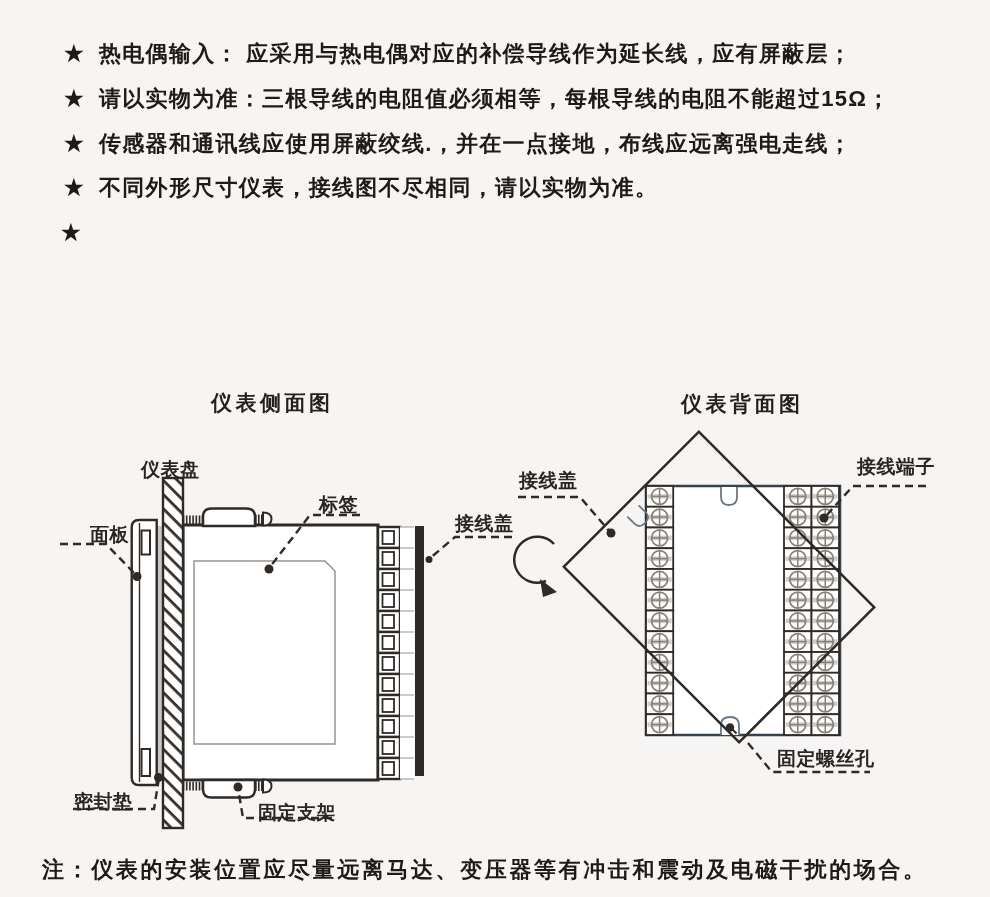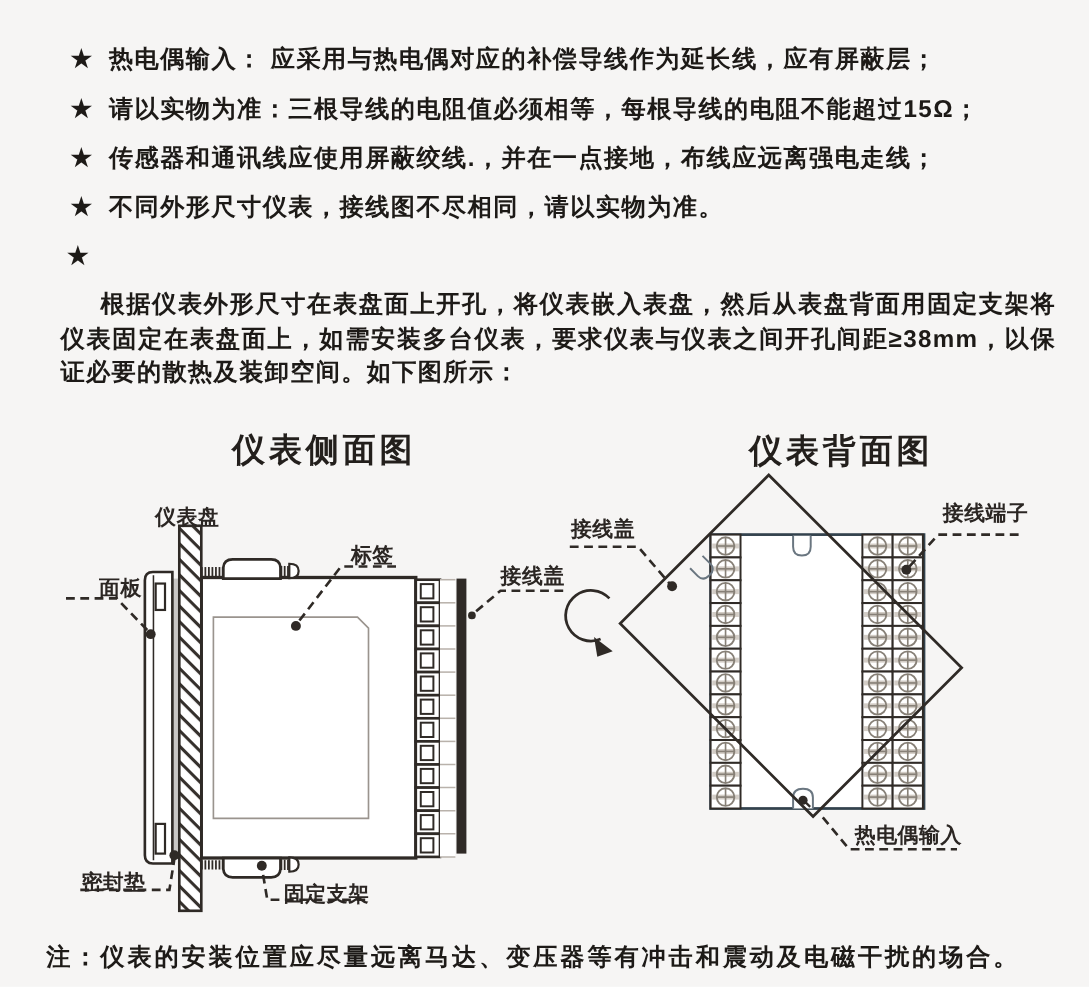--- a/index.html
+++ b/index.html
@@ -19,21 +19,21 @@
     font-size:22px; font-weight:700; letter-spacing:1.2px; line-height:30.6px;
     text-align:justify; text-indent:1.65em;
   }
   .note{
     position:absolute; left:42px; top:855px; margin:0; white-space:nowrap;
     font-size:22px; font-weight:700; letter-spacing:2.6px;
   }
   
   .dtitle{
     position:absolute; font-family:"Liberation Serif", serif;
-    font-size:30px; font-weight:700; letter-spacing:3.5px; color:#231f1c; white-space:nowrap;
+    font-size:21px; font-weight:700; letter-spacing:3.5px; color:#231f1c; white-space:nowrap;
   }
   #t-side{left:211px; top:389px;}
   #t-back{left:681px; top:390px;}
   
   .dlabel{
     position:absolute; font-size:19px; font-weight:700; letter-spacing:0.5px;
     color:#2b2623; white-space:nowrap;
   }
   svg{position:absolute;}
   #side-svg{left:40px; top:440px;}
@@ -59,21 +59,20 @@
       </div>
     <div class="bullet" style="top:175px">
         <span class="star">★</span>
         <span>不同外形尺寸仪表，接线图不尽相同，请以实物为准。</span>
       </div>
     <div class="bullet b5" style="top:220px; left:61px">
         <span class="star">★</span>
       </div>
   </section>
 
-  <p class="para">根据仪表外形尺寸在表盘面上开孔，将仪表嵌入表盘，然后从表盘背面用固定支架将仪表固定在表盘面上，如需安装多台仪表，要求仪表与仪表之间开孔间距≥38mm，以保证必要的散热及装卸空间。如下图所示：</p>
 
   <div class="dtitle" id="t-side">仪表侧面图</div>
   <div class="dtitle" id="t-back">仪表背面图</div>
 
   <svg id="side-svg" width="480" height="405" viewBox="0 0 480 405">
     <defs>
       <pattern id="hatch" width="10" height="10" patternUnits="userSpaceOnUse" patternTransform="rotate(45)">
         <rect width="10" height="10" fill="#ffffff"></rect>
         <rect y="0" width="10" height="2.8" fill="#35302c"></rect>
       </pattern>
@@ -401,16 +400,16 @@
 
   <div class="dlabel" style="left:141px; top:457px;">仪表盘</div>
   <div class="dlabel" style="left:62px;  top:522px;margin-left:28px;">面板</div>
   <div class="dlabel" style="left:319px; top:492px;">标签</div>
   <div class="dlabel" style="left:455px; top:511px;">接线盖</div>
   <div class="dlabel" style="left:74px;  top:789px;">密封垫</div>
   <div class="dlabel" style="left:258px; top:800px;">固定支架</div>
 
   <div class="dlabel" style="left:519px; top:468px;">接线盖</div>
   <div class="dlabel" style="left:857px; top:454px;">接线端子</div>
-  <div class="dlabel" style="left:777px; top:746px;">热电偶输入</div>
+  <div class="dlabel" style="left:777px; top:746px;">固定螺丝孔</div>
 
   <p class="note">注：仪表的安装位置应尽量远离马达、变压器等有冲击和震动及电磁干扰的场合。</p>
 </div>
 
 </body></html>

